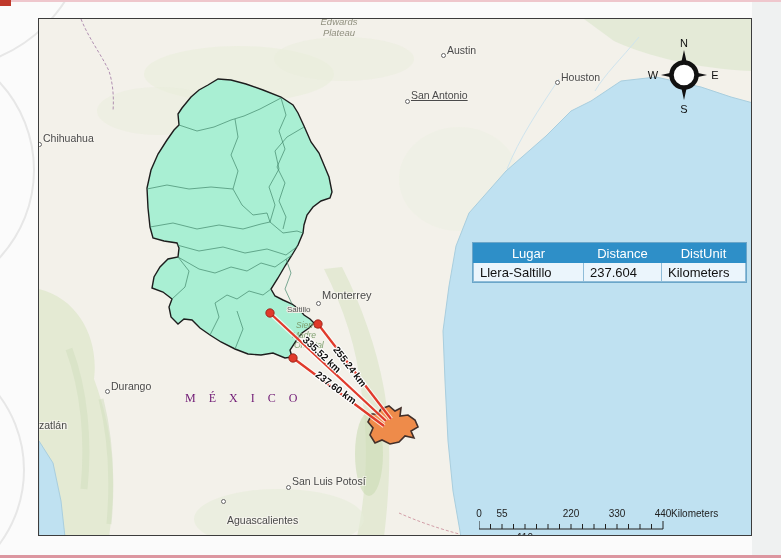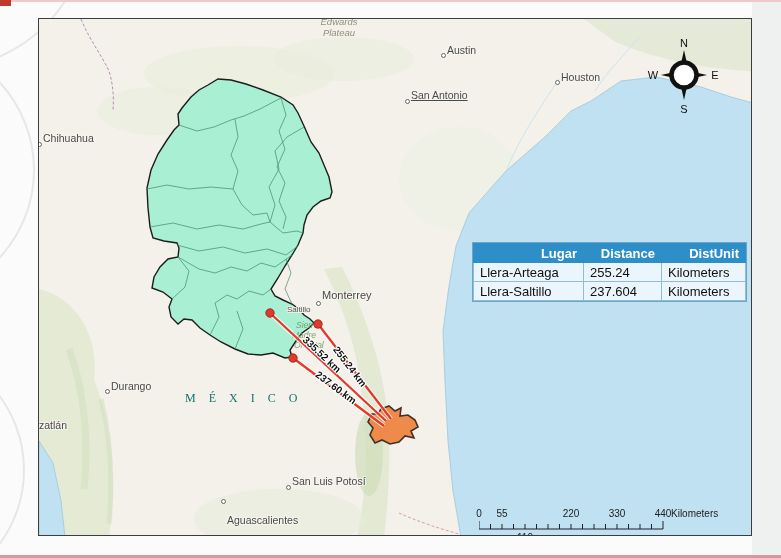--- a/index.html
+++ b/index.html
@@ -21,29 +21,29 @@
                border:1.5px solid #3c3c3c; background:#f3f1ea; overflow:hidden; }
   #map-frame svg.base { position:absolute; left:0; top:0; }
 
   .city-dot { position:absolute; width:5px; height:5px; border:1px solid #666;
               border-radius:50%; background:#fff; }
   .city-label { position:absolute; font-size:10.5px; color:#4a4a4a; white-space:nowrap;
                 text-shadow:1px 1px 0 #f6f4ee,-1px -1px 0 #f6f4ee,1px -1px 0 #f6f4ee,-1px 1px 0 #f6f4ee; }
   .plateau-label { position:absolute; font-style:italic; font-size:9.5px; color:#90907f;
                    line-height:11px; text-align:center; white-space:pre-line; }
   .country-label { position:absolute; font-family:"Liberation Serif", serif; font-size:12px;
-                   letter-spacing:5px; color:#0f766e; }
+                   letter-spacing:5px; color:#701a75; }
   .dist-label { position:absolute; width:62px; text-align:center; font-size:10px; font-weight:bold;
                 color:#111; white-space:nowrap;
                 text-shadow:0 0 2px #fff,1px 1px 0 #fff,-1px -1px 0 #fff,1px -1px 0 #fff,-1px 1px 0 #fff; }
 
   #dist-table { position:absolute; left:434px; top:224px; border-collapse:collapse;
                 font-size:13px; color:#111; background:#ebf5fc;
                 box-shadow:0 0 0 1px #6ba6c9; }
-  #dist-table th { background:#2e8fc8; color:#fff; font-weight:bold; text-align:right;
+  #dist-table th { background:#2e8fc8; color:#fff; font-weight:normal; text-align:center;
                    padding:1px 6px; height:19px; border:1px solid #2e8fc8; }
   #dist-table td { padding:0 6px; height:19px; border:1px solid #8fbcd8; background:#ebf5fc; }
   #dist-table .c1 { width:110px; } #dist-table .c2 { width:78px; } #dist-table .c3 { width:84px; }
 
   #scalebar { position:absolute; left:432px; top:489px; width:275px; height:28px;
               font-size:10px; color:#222; }
   #scalebar .num { position:absolute; top:0; transform:translateX(-50%); }
   #scalebar .unit { position:absolute; left:200px; top:0; }
   #scalebar svg { position:absolute; left:8px; top:13px; }
 
@@ -176,25 +176,20 @@
 
     <table id="dist-table">
       <thead>
         <tr>
           <th class="c1">Lugar</th>
           <th class="c2">Distance</th>
           <th class="c3">DistUnit</th>
         </tr>
       </thead>
       <tbody>
-        <tr>
-          <td>Llera-Arteaga</td>
-          <td>255.24</td>
-          <td>Kilometers</td>
-        </tr>
         <tr>
           <td>Llera-Saltillo</td>
           <td>237.604</td>
           <td>Kilometers</td>
         </tr>
       </tbody>
     </table>
 
     <div id="scalebar">
       <span class="num" style="left:8px;">0</span>

